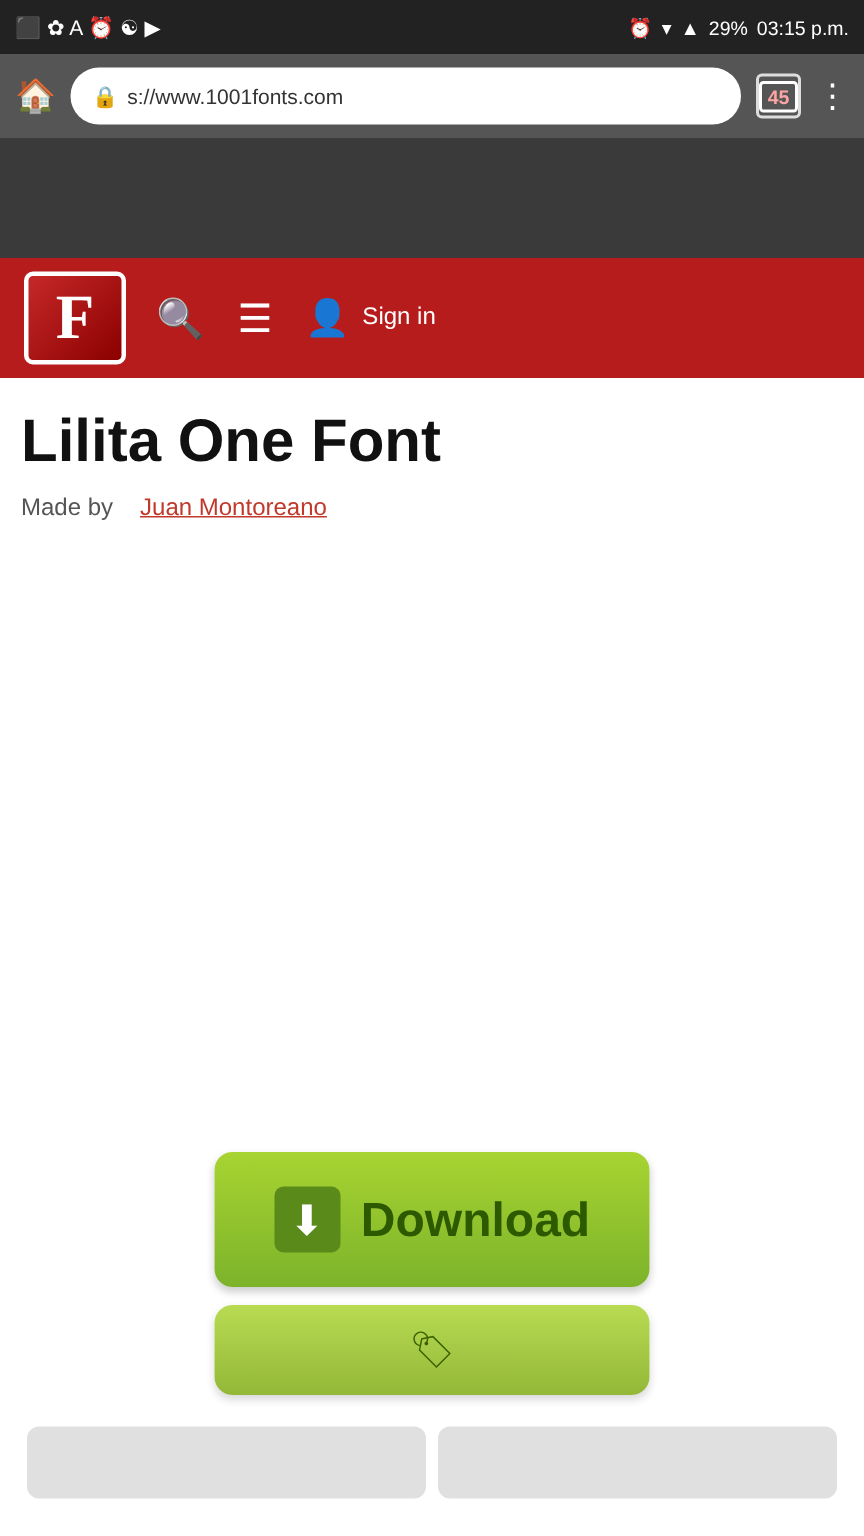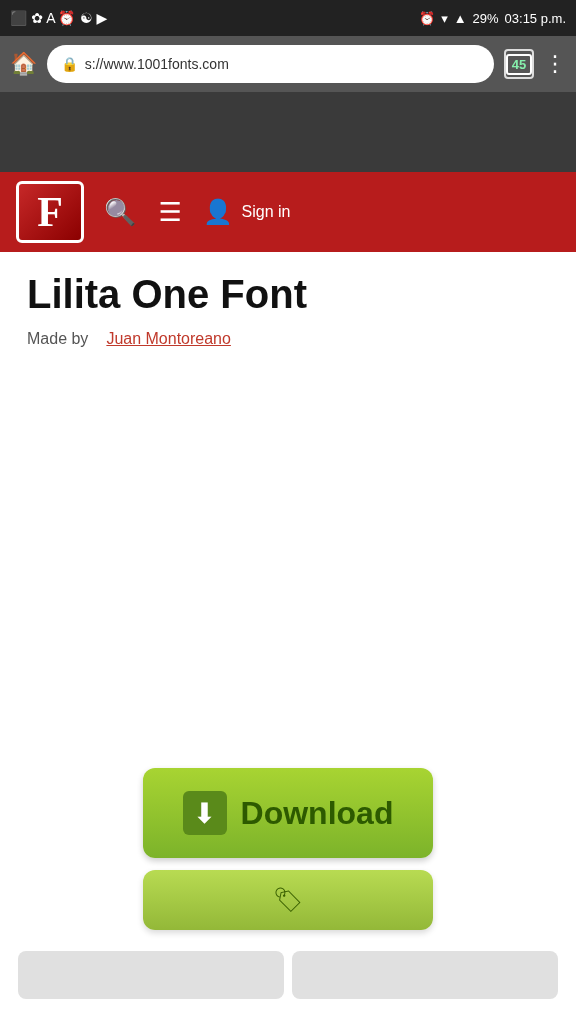--- a/index.html
+++ b/index.html
@@ -148,21 +148,21 @@
       align-items: center;
       gap: 8px;
       cursor: pointer;
     }
     .nav-user-icon {
       font-size: 24px;
     }
 
     
     .main-content {
-      padding: 20px 27px;
+      padding: 20px 14px;
       background: #fff;
     }
     .font-title {
       font-size: 40px;
       font-weight: 900;
       color: #111;
       line-height: 1.1;
       margin-bottom: 14px;
     }
     .made-by {
@@ -291,21 +291,21 @@
 
 <div class="browser-chrome">
   <div class="browser-home-btn">
     <span>🏠</span>
   </div>
   <div class="browser-url-bar">
     <span class="lock-icon">🔒</span>
     <span class="browser-url-text">s://www.1001fonts.com</span>
   </div>
   <div class="browser-tab-count">
-    <span style="color:#86efac; font-size:13px; border:2px solid #fff; border-radius:3px; padding:1px 4px;">45</span>
+    <span style="color:#fca5a5; font-size:13px; border:2px solid #fff; border-radius:3px; padding:1px 4px;">45</span>
   </div>
   <div class="browser-menu-btn">
     <span>⋮</span>
   </div>
 </div>
 
 <div class="ad-banner"></div>
 
 <div class="site-header">
   <div class="site-logo">

